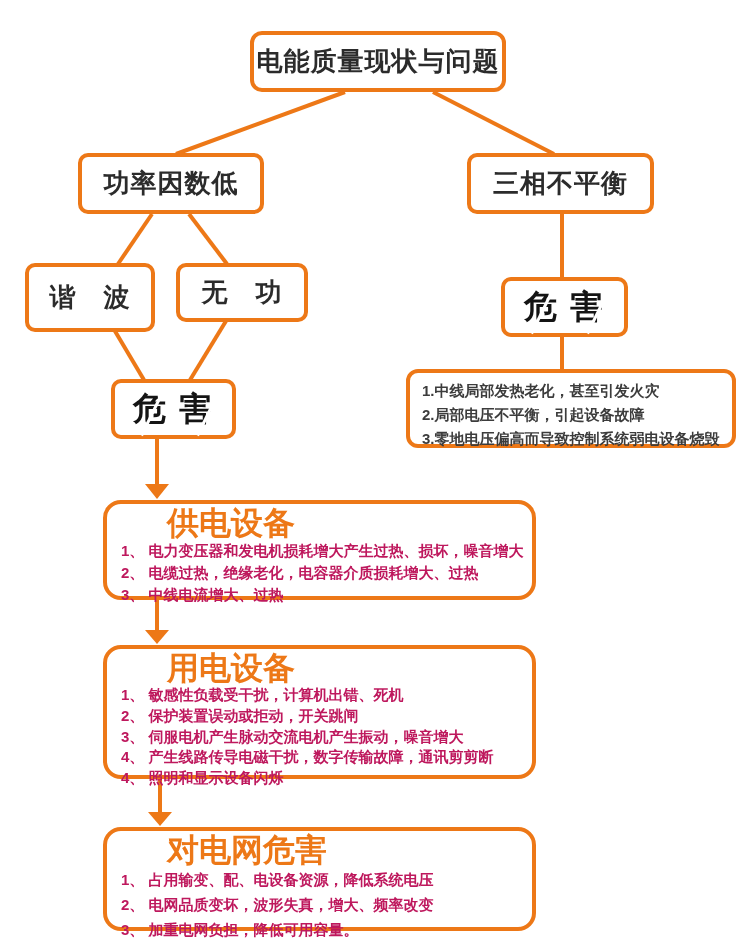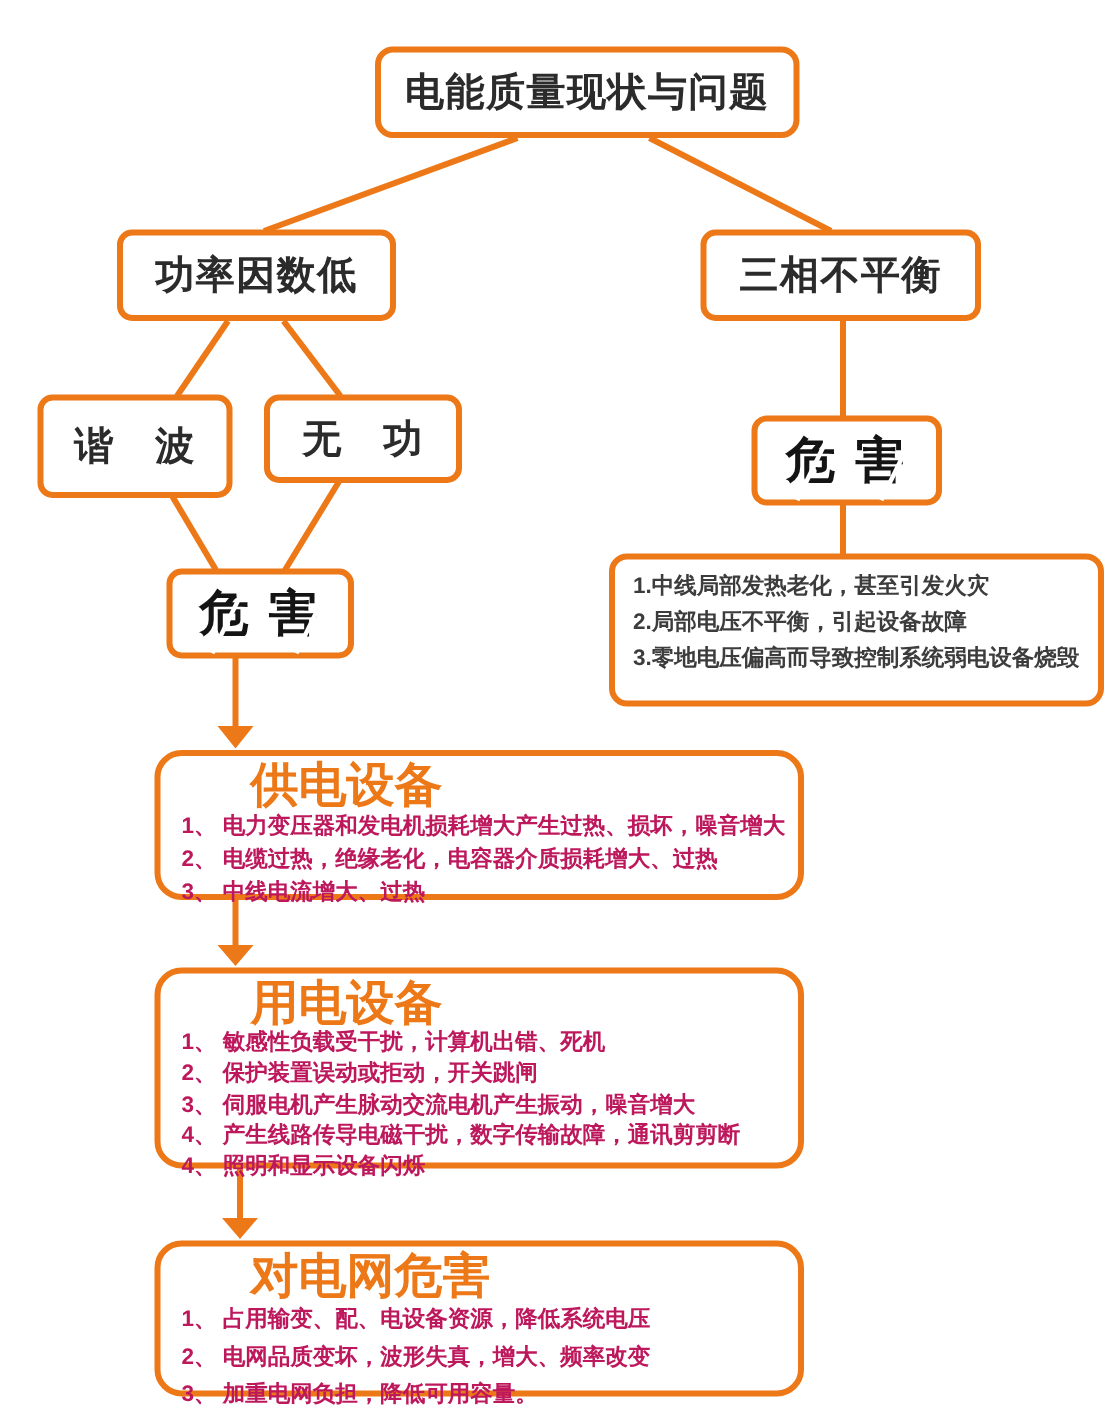--- a/index.html
+++ b/index.html
@@ -4,35 +4,35 @@
 <style>
   html,body{margin:0;padding:0;background:#ffffff;}
   body{font-family:"Liberation Sans","DejaVu Sans",sans-serif;}
   #canvas{position:relative;width:740px;height:946px;background:#ffffff;overflow:hidden;}
   #connectors{position:absolute;left:0;top:0;width:740px;height:946px;pointer-events:none;}
   .node{position:absolute;background:#ffffff;border:4px solid #ED7817;display:flex;align-items:center;justify-content:center;box-sizing:border-box;}
   .node .lbl{color:#2b2b2b;font-weight:700;letter-spacing:1px;}
   .rounded-sm{border-radius:10px;}
   .rounded-md{border-radius:12px;}
   .rounded-lg{border-radius:18px;}
-  .title-box{left:250px;top:31px;width:283px;height:61px;}
+  .title-box{left:250px;top:31px;width:256px;height:61px;}
   .title-box .lbl{font-size:26px;}
   .lowpf-box{left:78px;top:153px;width:186px;height:61px;}
   .unbal-box{left:467px;top:153px;width:187px;height:61px;}
   .mid-lbl{font-size:26px;}
   .harm-box{left:25px;top:263px;width:130px;height:69px;}
   .react-box{left:176px;top:263px;width:132px;height:59px;}
   .hazl-box{left:111px;top:379px;width:125px;height:60px;}
   .hazr-box{left:501px;top:277px;width:127px;height:60px;}
   .hazard-lbl{font-size:33px;font-weight:900;color:#141414;letter-spacing:2px;}
   .slash{position:absolute;width:3px;height:50px;background:#ffffff;top:5px;transform:rotate(26deg);}
   .slash.s1{left:36px;}
   .slash.s2{left:92px;}
   .listbox{position:absolute;background:#ffffff;border:4px solid #ED7817;box-sizing:border-box;color:#3c3c3c;}
-  .rlist-box{left:406px;top:369px;width:330px;height:102px;padding:6px 10px 0 12px;font-size:15px;font-weight:600;}
+  .rlist-box{left:406px;top:369px;width:330px;height:79px;padding:6px 10px 0 12px;font-size:15px;font-weight:600;}
   .rlist-box .li{line-height:24px;white-space:nowrap;}
   .bigbox{left:103px;width:433px;padding:3px 12px 0 14px;}
   .bigbox .bigtitle{color:#ED7817;font-size:32px;font-weight:600;line-height:33px;margin-left:46px;}
   .bigbox .li{font-size:15px;font-weight:600;color:#be185d;white-space:nowrap;}
   .supply-box{top:500px;height:100px;}
   .supply-box .li{line-height:22px;}
   .consume-box{top:645px;height:134px;}
   .consume-box .li{line-height:20.8px;}
   .grid-box{top:827px;height:104px;}
   .grid-box .li{line-height:25px;}

